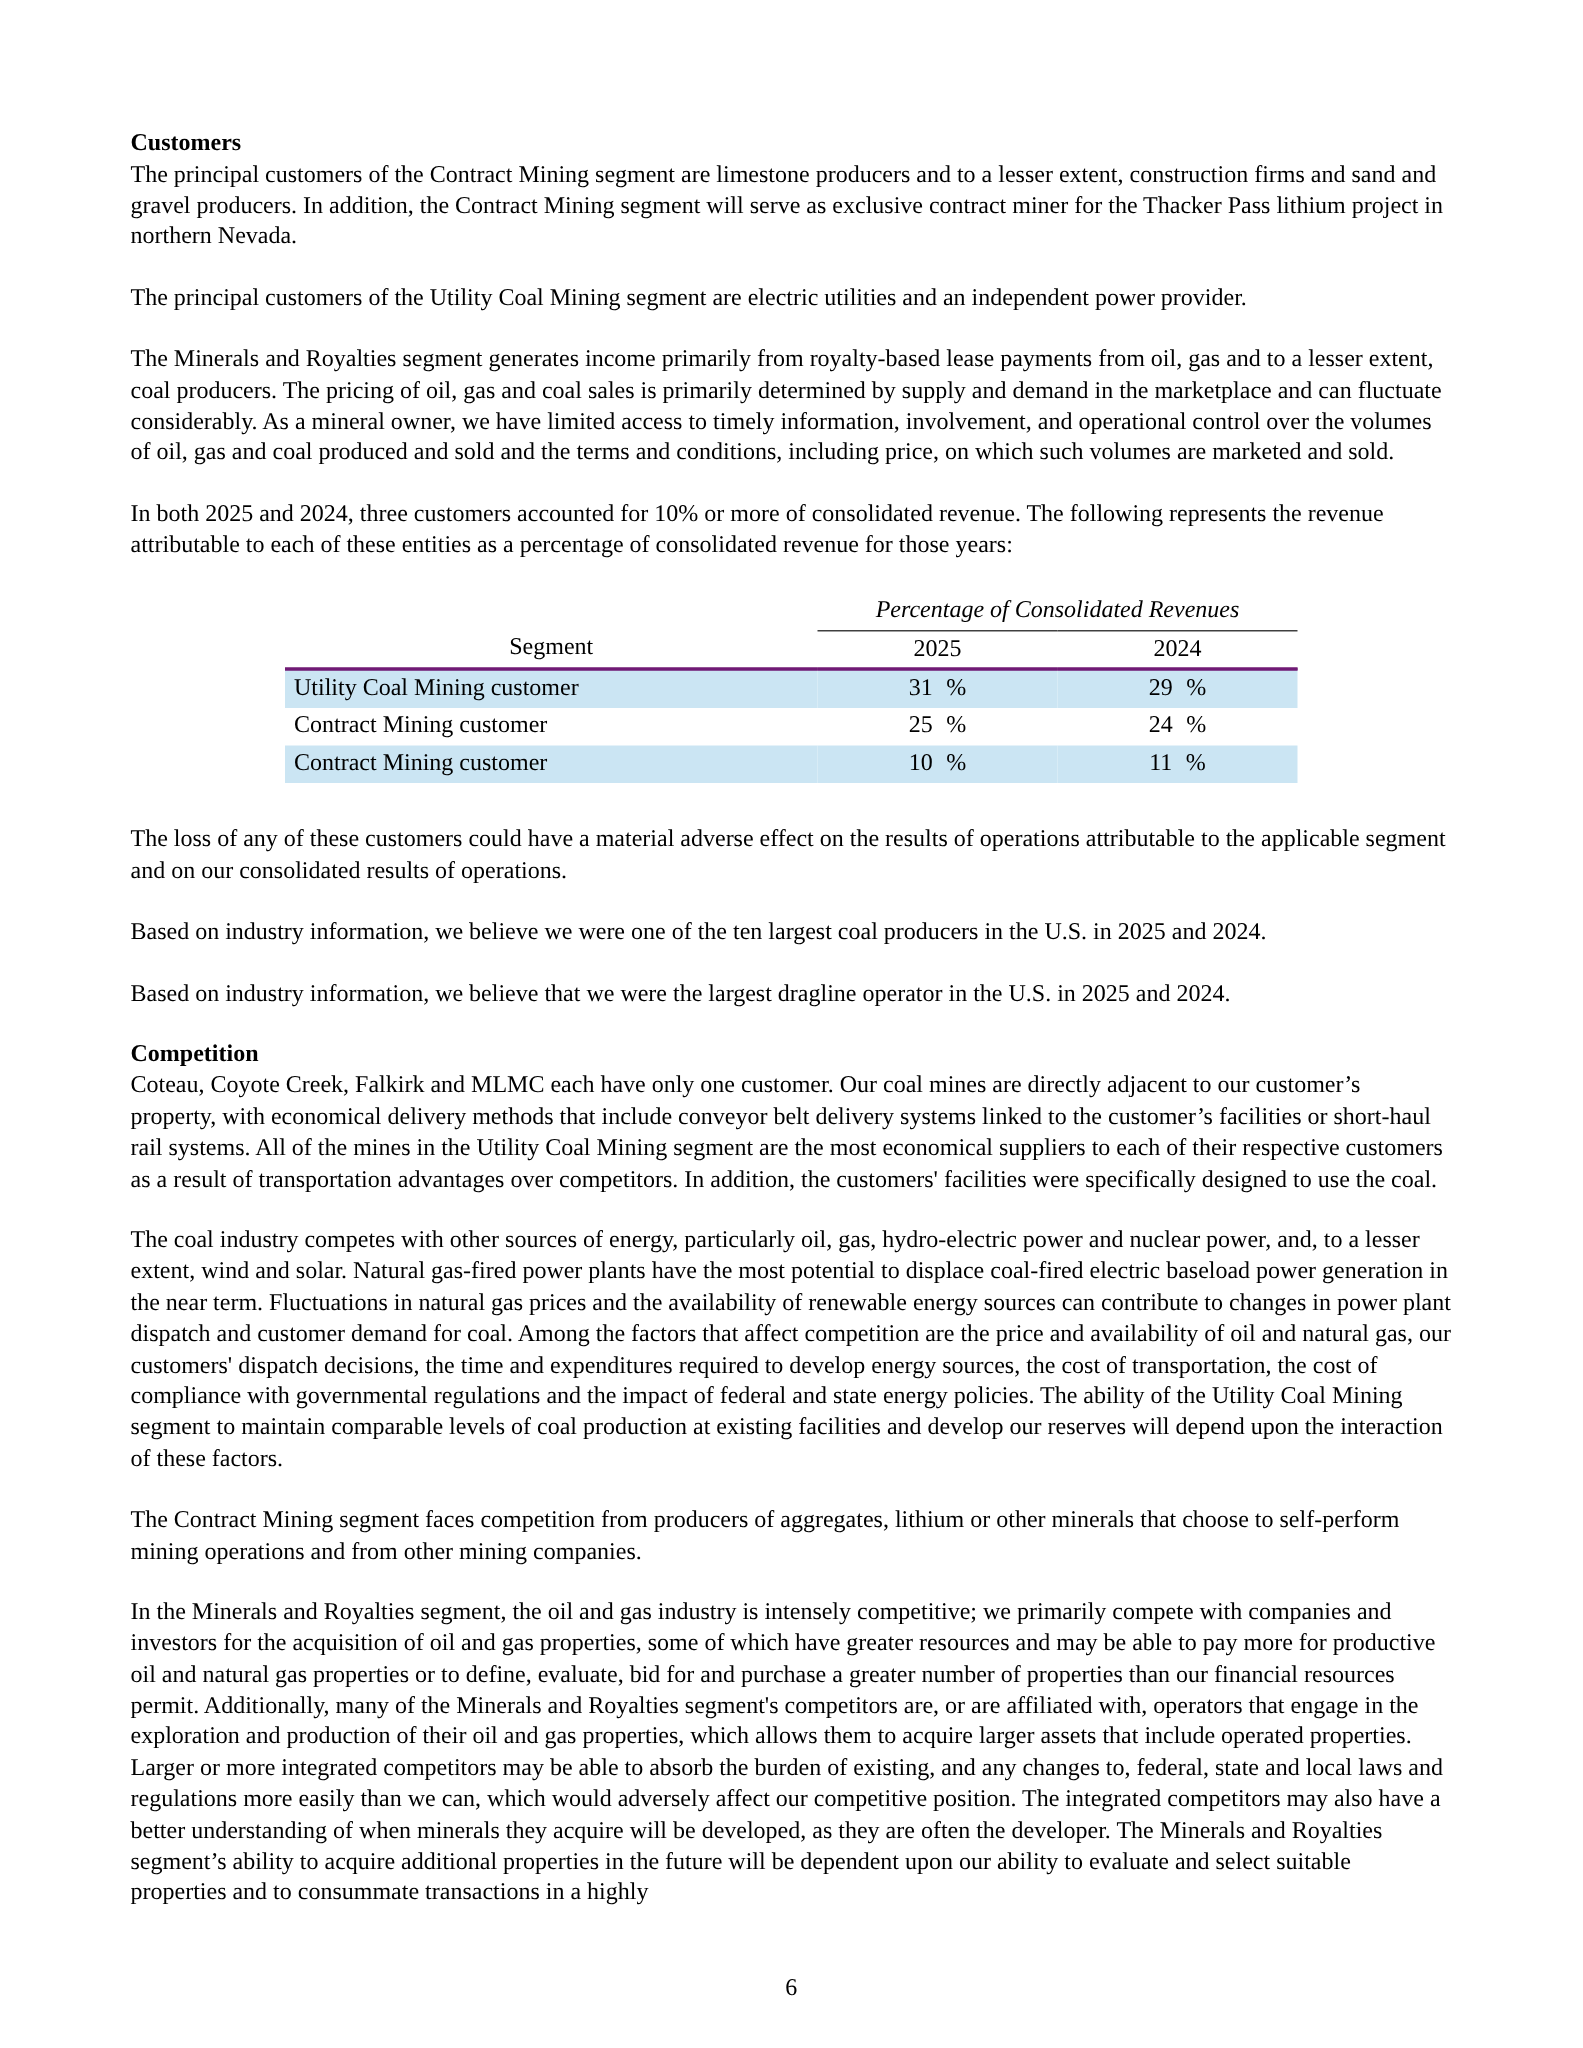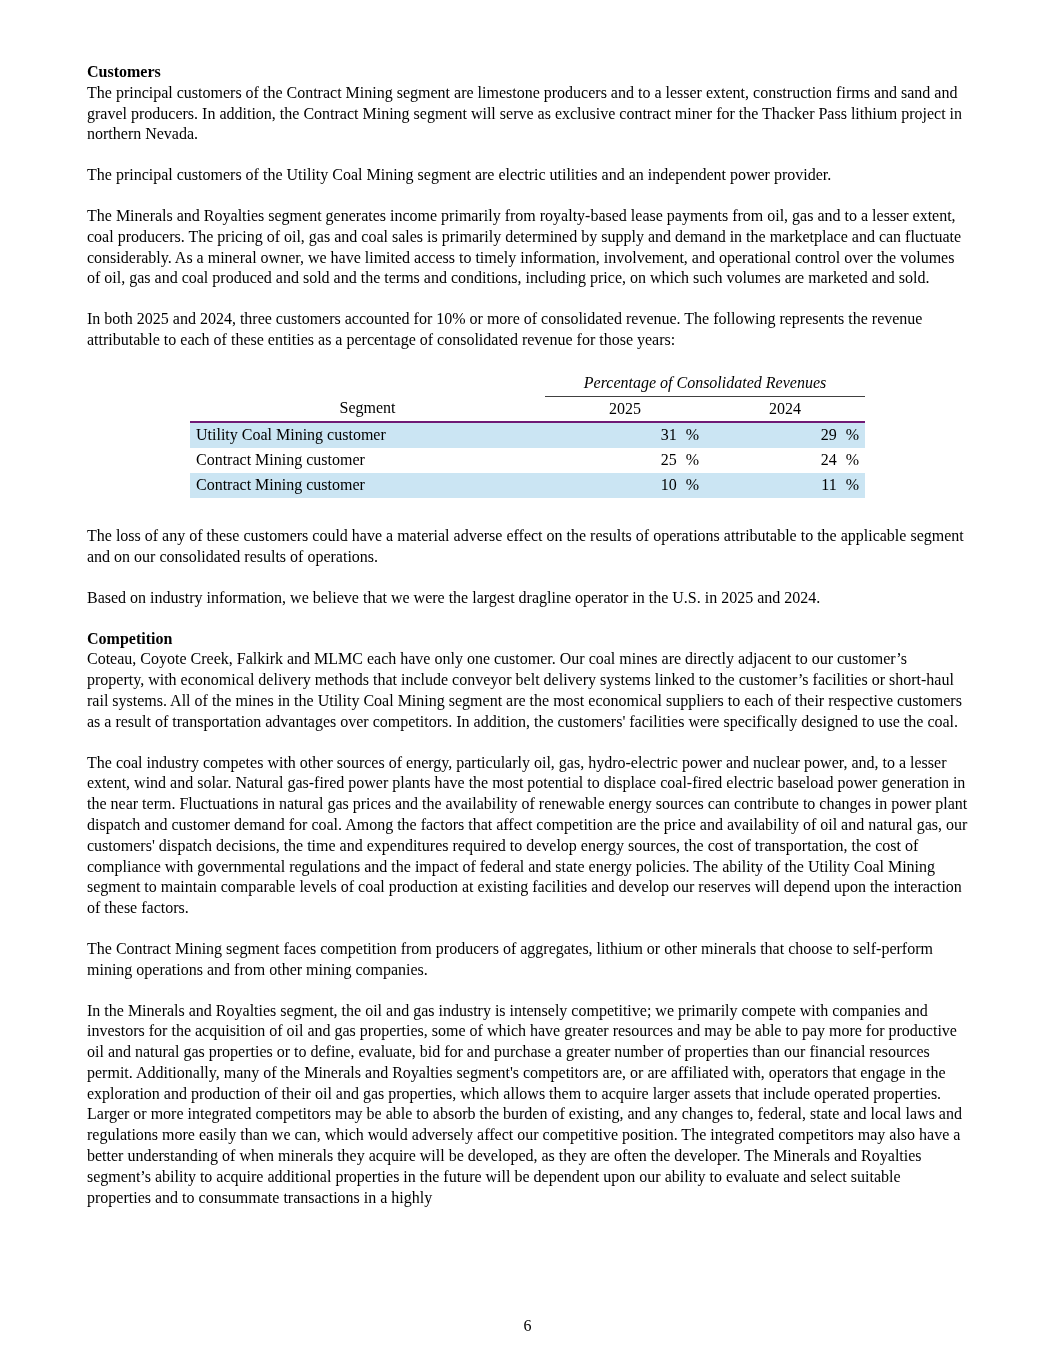--- a/index.html
+++ b/index.html
@@ -13,21 +13,21 @@
     width: 1055px;
     height: 1365px;
     background: #ffffff;
     color: #000000;
     font-family: "Liberation Serif", "DejaVu Serif", serif;
     font-size: 16px;
     line-height: 1.3;
     overflow: hidden;
   }
   .content {
-    padding: 62px 87px 60px 87px;
+    padding: 86px 87px 60px 87px;
   }
   .heading {
     font-weight: bold;
     margin: 0;
     font-size: 16px;
   }
   .para {
     margin: 0 0 20px 0;
   }
   .para.tight-top { margin-top: 0; }
@@ -52,21 +52,21 @@
     padding-bottom: 3px;
     font-style: italic;
   }
   .hd-row th { border-bottom: 2px solid #701a75; }
   .hd-segment { text-align: center; font-weight: bold; }
   .hd-year { text-align: center; }
   .hd-bold { font-weight: bold; }
   table.rev tbody td { height: 25px; }
   .cell-seg { text-align: left; padding-left: 7px; }
   .cell-val {
-    text-align: right;
+    text-align: center;
     font-weight: bold;
     padding-right: 4px;
     white-space: nowrap;
   }
   .pct { display: inline-block; margin-left: 9px; }
 
   .page-number {
     position: absolute;
     bottom: 28px;
     left: 0;
@@ -117,20 +117,21 @@
         </tr>
         <tr style="background-color: rgb(203, 229, 243);">
           <td class="cell-seg">Contract Mining customer</td>
           <td class="cell-val"><span>10</span><span class="pct">%</span></td>
           <td class="cell-val"><span>11</span><span class="pct">%</span></td>
         </tr>
       </tbody>
     </table>
 
     <p class="para">The loss of any of these customers could have a material adverse effect on the results of operations attributable to the applicable segment and on our consolidated results of operations.</p>
+    <p class="para">Based on industry information, we believe we were one of the ten largest coal producers in the U.S. in 2025 and 2024.</p>
     <p class="para">Based on industry information, we believe that we were the largest dragline operator in the U.S. in 2025 and 2024.</p>
 
     <h3 class="heading">Competition</h3>
     <p class="para tight-top">Coteau, Coyote Creek, Falkirk and MLMC each have only one customer. Our coal mines are directly adjacent to our customer’s property, with economical delivery methods that include conveyor belt delivery systems linked to the customer’s facilities or short-haul rail systems. All of the mines in the Utility Coal Mining segment are the most economical suppliers to each of their respective customers as a result of transportation advantages over competitors. In addition, the customers' facilities were specifically designed to use the coal.</p>
     <p class="para">The coal industry competes with other sources of energy, particularly oil, gas, hydro-electric power and nuclear power, and, to a lesser extent, wind and solar. Natural gas-fired power plants have the most potential to displace coal-fired electric baseload power generation in the near term. Fluctuations in natural gas prices and the availability of renewable energy sources can contribute to changes in power plant dispatch and customer demand for coal. Among the factors that affect competition are the price and availability of oil and natural gas, our customers' dispatch decisions, the time and expenditures required to develop energy sources, the cost of transportation, the cost of compliance with governmental regulations and the impact of federal and state energy policies. The ability of the Utility Coal Mining segment to maintain comparable levels of coal production at existing facilities and develop our reserves will depend upon the interaction of these factors.</p>
     <p class="para">The Contract Mining segment faces competition from producers of aggregates, lithium or other minerals that choose to self-perform mining operations and from other mining companies.</p>
     <p class="para">In the Minerals and Royalties segment, the oil and gas industry is intensely competitive; we primarily compete with companies and investors for the acquisition of oil and gas properties, some of which have greater resources and may be able to pay more for productive oil and natural gas properties or to define, evaluate, bid for and purchase a greater number of properties than our financial resources permit. Additionally, many of the Minerals and Royalties segment's competitors are, or are affiliated with, operators that engage in the exploration and production of their oil and gas properties, which allows them to acquire larger assets that include operated properties. Larger or more integrated competitors may be able to absorb the burden of existing, and any changes to, federal, state and local laws and regulations more easily than we can, which would adversely affect our competitive position. The integrated competitors may also have a better understanding of when minerals they acquire will be developed, as they are often the developer. The Minerals and Royalties segment’s ability to acquire additional properties in the future will be dependent upon our ability to evaluate and select suitable properties and to consummate transactions in a highly</p>
 
   </div>
 

